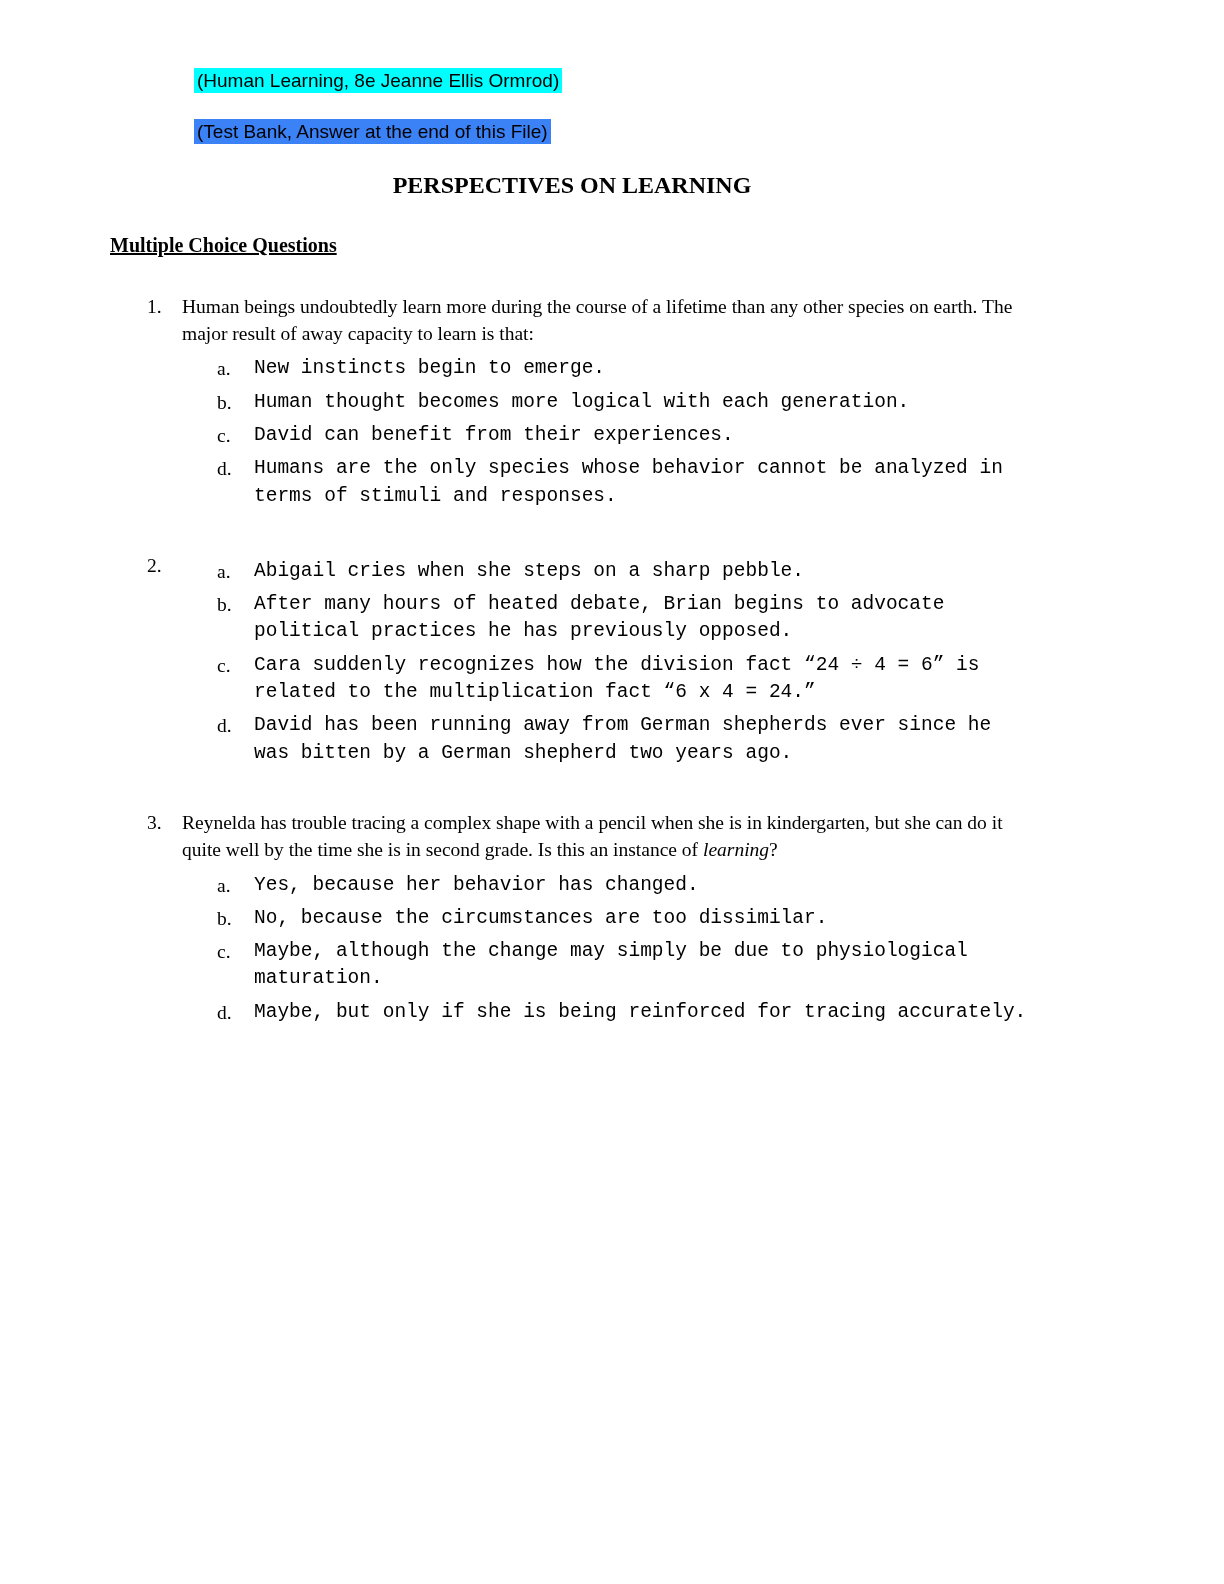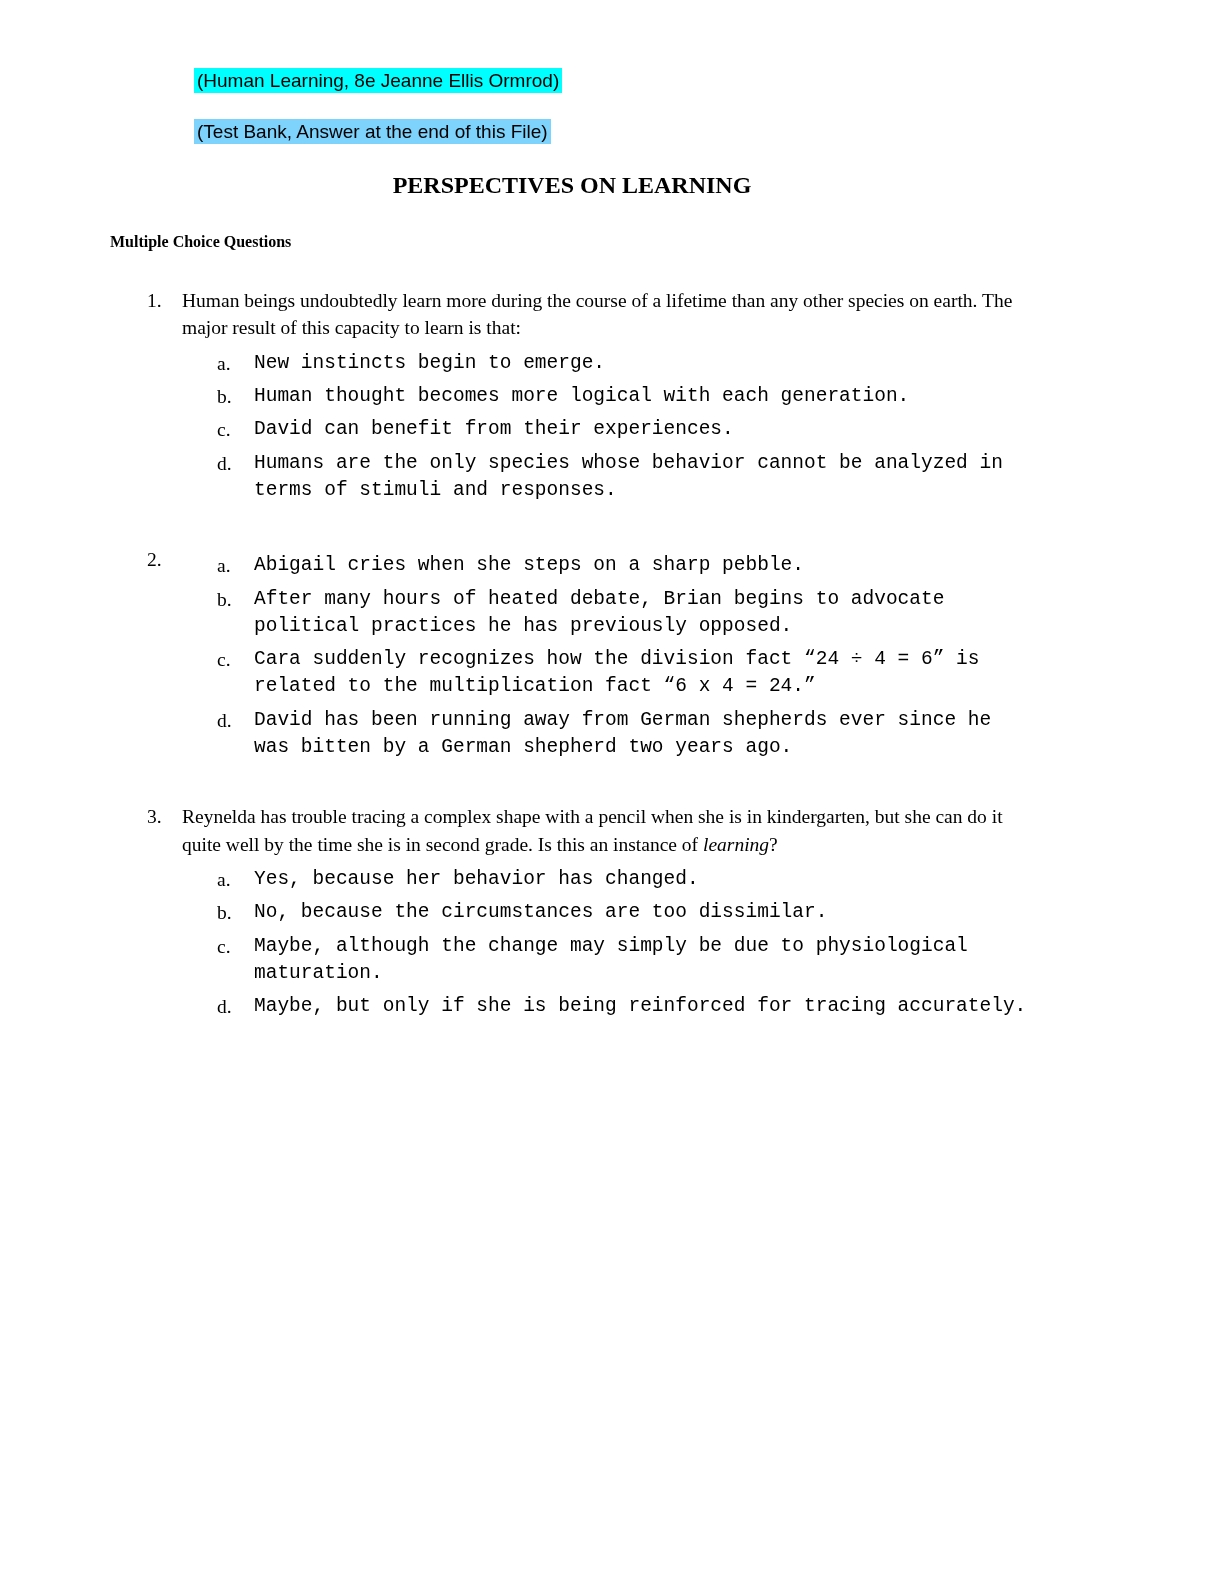--- a/index.html
+++ b/index.html
@@ -34,55 +34,56 @@
     letter-spacing: 0.5px;
   }
   .subtitle {
     text-align: center;
     margin-top: 8px;
     font-size: 24px;
     font-weight: bold;
   }
   .section-heading {
     margin-top: 28px;
-    font-size: 16px;
+    font-size: 20px;
     font-weight: bold;
+    text-decoration: underline;
   }
   .questions { margin-top: 34px; }
   .question { display: flex; margin-bottom: 42px; }
   .qnum { flex: 0 0 35px; margin-left: 37px; }
   .qbody { flex: 1; }
   .qstem { margin-bottom: 8px; }
   .option { display: flex; margin-top: 6px; }
   .oletter { flex: 0 0 37px; margin-left: 35px; }
   .otext { flex: 1; font-family: Liberation Mono, monospace; }
   em { font-style: italic; }
 </style>
 </head>
 <body>
 
 <div class="page">
   <header class="doc-header">
     <div class="hl-line">
       <span class="hl" style="background: rgb(0, 255, 255);">(Human Learning, 8e Jeanne Ellis Ormrod)</span>
     </div>
     <div class="hl-line">
-      <span class="hl" style="background: #7dd3fc;">(Test Bank, Answer at the end of this File)</span>
+      <span class="hl" style="background: #3b82f6;">(Test Bank, Answer at the end of this File)</span>
     </div>
   </header>
 
   <div class="subtitle">PERSPECTIVES ON LEARNING</div>
 
   <div class="section-heading">Multiple Choice Questions</div>
 
   <div class="questions">
       <div class="question">
         <div class="qnum">1.</div>
         <div class="qbody">
-          <div class="qstem"><span>Human beings undoubtedly learn more during the course of a lifetime than any other species on earth. The major result of this capacity to learn is that:</span></div>
+          <div class="qstem"><span>Human beings undoubtedly learn more during the course of a lifetime than any other species on earth. The major result of away capacity to learn is that:</span></div>
           <div class="option">
             <div class="oletter">a.</div>
             <div class="otext"><span>New instincts begin to emerge.</span></div>
           </div>
           <div class="option">
             <div class="oletter">b.</div>
             <div class="otext"><span>Human thought becomes more logical with each generation.</span></div>
           </div>
           <div class="option">
             <div class="oletter">c.</div>

